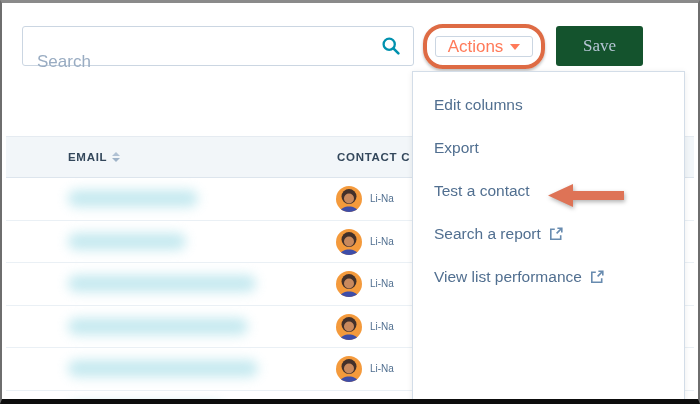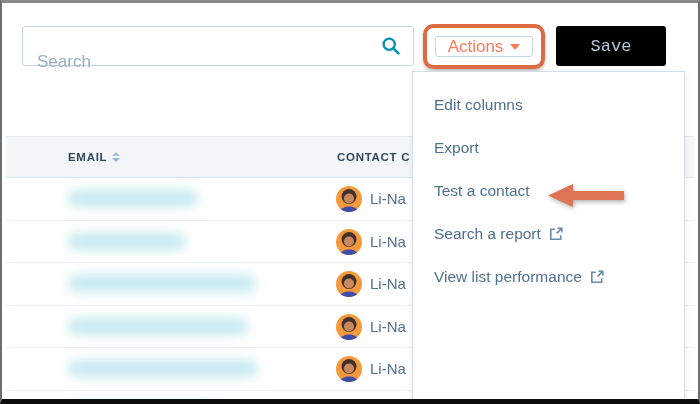--- a/index.html
+++ b/index.html
@@ -20,37 +20,37 @@
   .search-box input {
     flex:1; border:none; outline:none; background:transparent;
     font-family:"Liberation Sans", sans-serif;
     font-size:17px; color:#33475b; padding:0 8px 0 14px;margin-top:32px;
   }
   .search-box input::placeholder { color:#99acc2; opacity:1; }
   .search-icon { margin-right:12px; display:flex; }
 
   .actions-annotation {
     position:absolute; left:421px; top:21px; width:122px; height:45px;
-    border:4px solid #de6b44; border-radius:10px; padding:8px;
+    border:4px solid #de6b44; border-radius:20px; padding:8px;
     box-shadow:0 2px 3px rgba(0,0,0,0.25); background:transparent; z-index:15;
   }
   .actions-btn {
     width:100%; height:100%; background:#fff; border:1px solid #cbd6e2; border-radius:3px;
     display:flex; align-items:center; justify-content:center; gap:7px;
     font-family:"Liberation Sans", sans-serif; font-size:17px; color:#ff7a59; cursor:pointer;
   }
   .caret-down {
     width:0; height:0; display:inline-block;
     border-left:5px solid transparent; border-right:5px solid transparent;
     border-top:6px solid #ff7a59;
   }
   .save-btn {
-    position:absolute; left:554px; top:23px; width:110px; height:40px;
-    background:#000000; border:none; border-radius:3px;
-    font-family:Liberation Mono, monospace; font-size:17px; color:#b7c6d6;
+    position:absolute; left:554px; top:23px; width:87px; height:40px;
+    background:#14532d; border:none; border-radius:3px;
+    font-family:Liberation Serif, serif; font-size:17px; color:#b7c6d6;
   }
 
   
   .table { position:absolute; left:4px; top:106px; width:688px; z-index:5; }
   .thead {
     position:relative; height:42px; background:#f2f6f9;
     border-top:1px solid #e5ebf1; border-bottom:1px solid #dde5ed;margin-top:27px;
   }
   .th {
     position:absolute; top:0; height:100%; display:flex; align-items:center; gap:5px;
@@ -71,21 +71,21 @@
   .email-blur {
     position:absolute; left:62px; top:12px; height:17px; border-radius:9px;
     background:#7fcfdd; filter:blur(6px); opacity:0.45;
   }
   .avatar {
     position:absolute; left:330px; top:8px; width:26px; height:26px;
     border-radius:50%; overflow:hidden; background:#f49a3c;
   }
   .contact-name {
     position:absolute; left:364px; top:0; height:100%;
-    display:flex; align-items:center; font-size:15px; color:#516f90; white-space:nowrap;
+    display:flex; align-items:center; font-size:10px; color:#516f90; white-space:nowrap;
   }
 
   
   .menu {
     position:absolute; left:410px; top:68px; width:273px; height:340px;
     background:#fff; border:1px solid #d3dde8; box-shadow:0 1px 6px rgba(0,0,0,0.08);
     padding-top:11px; z-index:20;
   }
   .menu-item {
     height:43px; display:flex; align-items:center; gap:8px; padding-left:21px;

